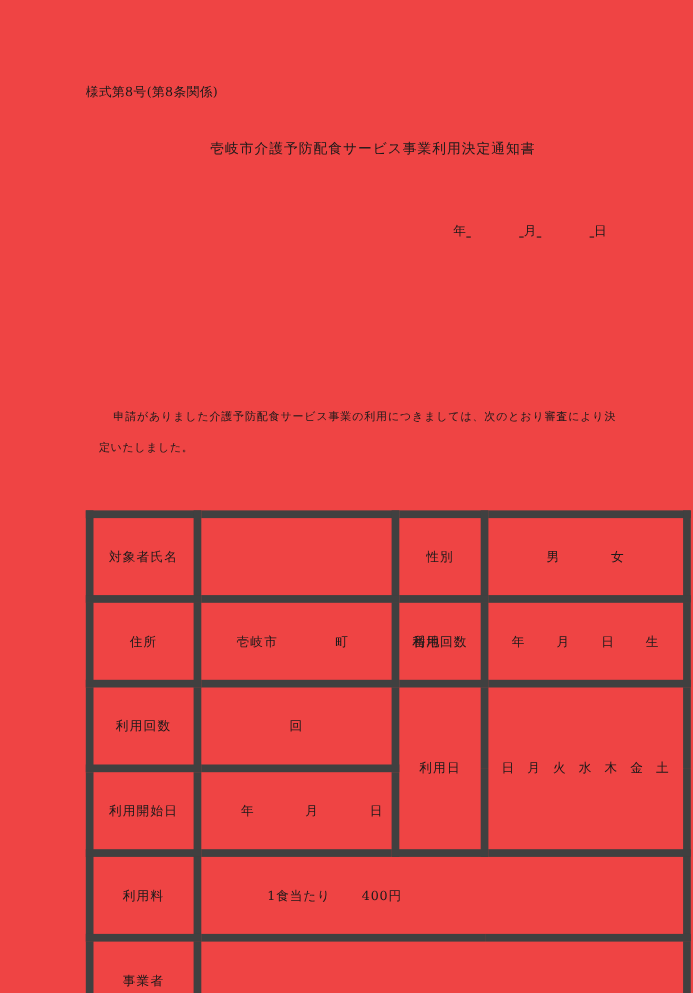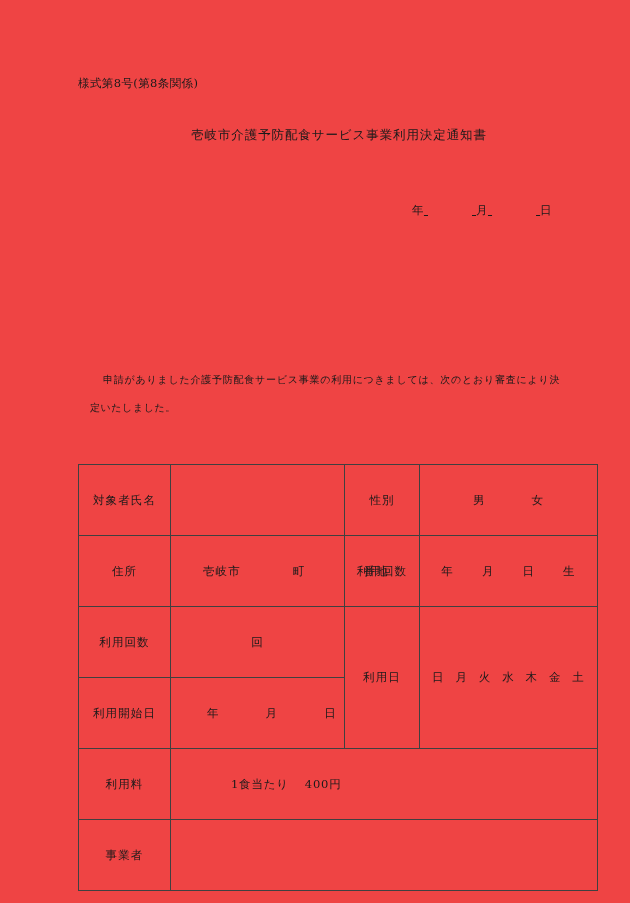--- a/index.html
+++ b/index.html
@@ -89,21 +89,21 @@
   .form-table {
     position: absolute;
     left: 78px;
     top: 464px;
     width: 473px;
     border-collapse: collapse;
     table-layout: fixed;
     font-size: 11.5px;
   }
   .form-table td {
-    border: 1px solid #404040;
+    border: 7px solid #404040;
     padding: 10px 8px;
     height: 50px;
     vertical-align: middle;
     letter-spacing: 1.1px;
   }
   .c-label   { width: 75px;  text-align: center; }
   .c-value   { width: 157px; }
   .c-sublab  { width: 58px;  text-align: center; }
   .c-subval  { width: 161px; }
 
@@ -129,21 +129,21 @@
 
   .weekdays {
     display: flex;
     justify-content: space-between;
     white-space: nowrap;
     padding: 0 4px;
   }
   .weekdays .tok { flex: 0 0 auto; }
 
   .fee-cell { padding-left: 52px; letter-spacing: 0.8px; }
-  .fee-cell .tok:first-child { margin-right: 16px; text-align: center; }
+  .fee-cell .tok:first-child { margin-right: 28px; text-align: center; }
 </style>
 </head>
 <body>
 
 <div class="page">
 
   <div class="form-no">様式第8号(第8条関係)</div>
 
   <div class="doc-title">壱岐市介護予防配食サービス事業利用決定通知書</div>
 

